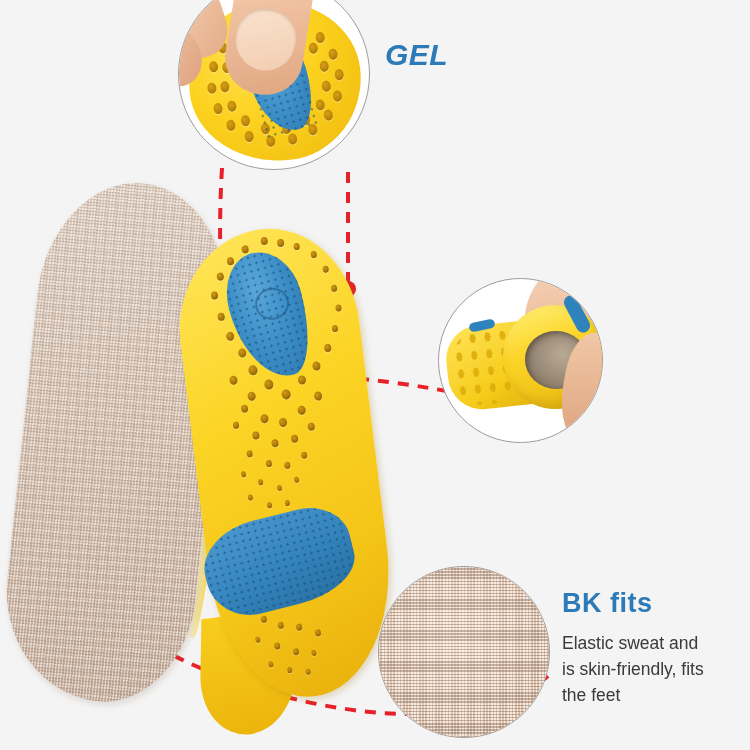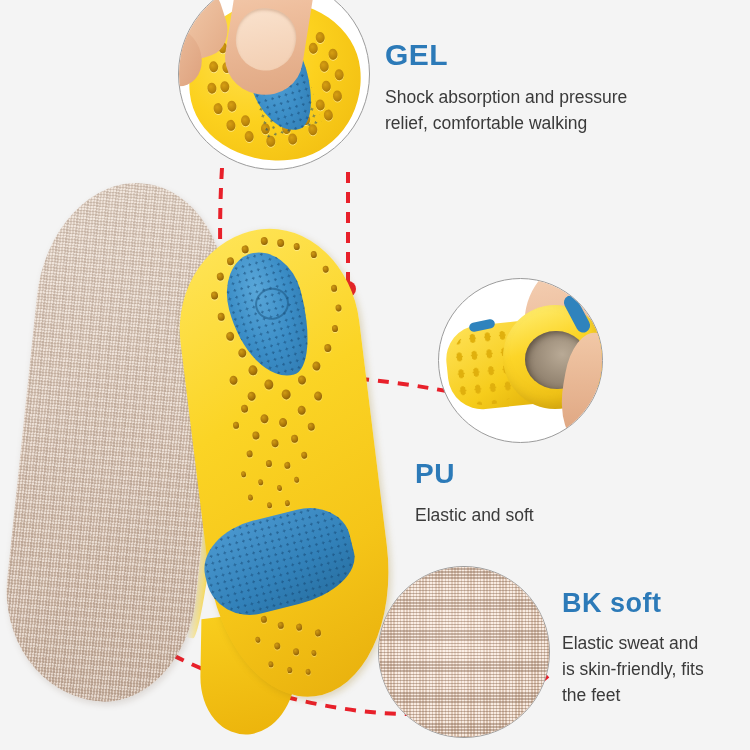--- a/index.html
+++ b/index.html
@@ -16,21 +16,21 @@
   .callout .head{
     color:#2c7ab8;
     font-weight:bold;
     letter-spacing:.5px;
     white-space:nowrap;
   }
   .callout .body{
     color:#3a3a3a;
     white-space:pre-line;
   }
-  #gel-callout{left:385px;top:38px;}
+  #gel-callout{left:385px;top:38px;font-style:italic;}
   #gel-callout .head{font-size:30px;line-height:34px;}
   #gel-callout .body{font-size:17.5px;line-height:26px;margin-top:12px;}
 
   #pu-callout{left:415px;top:458px;}
   #pu-callout .head{font-size:28px;line-height:32px;}
   #pu-callout .body{font-size:17.5px;line-height:26px;margin-top:12px;}
 
   #bk-callout{left:562px;top:588px;}
   #bk-callout .head{font-size:27px;line-height:31px;}
   #bk-callout .body{font-size:17.5px;line-height:26px;margin-top:11px;}
@@ -366,29 +366,23 @@
       <div class="pu-hand2"></div>
     </div>
   </div>
 
   <div class="photo-circle" id="circle-bk">
     <div class="mesh"></div>
   </div>
 
   <div class="callout" id="gel-callout">
     <div class="head">GEL</div>
-    <div class="body">Shock absorption and pressure
-relief, comfortable walking</div>
-  </div>
-
-  <div class="callout" id="pu-callout">
-    <div class="head">PU</div>
-    <div class="body">Elastic and soft</div>
-  </div>
+  </div>
+
 
   <div class="callout" id="bk-callout">
-    <div class="head">BK soft</div>
+    <div class="head">BK fits</div>
     <div class="body">Elastic sweat and
 is skin-friendly, fits
 the feet</div>
   </div>
 
 </div>
 
 </body></html>

